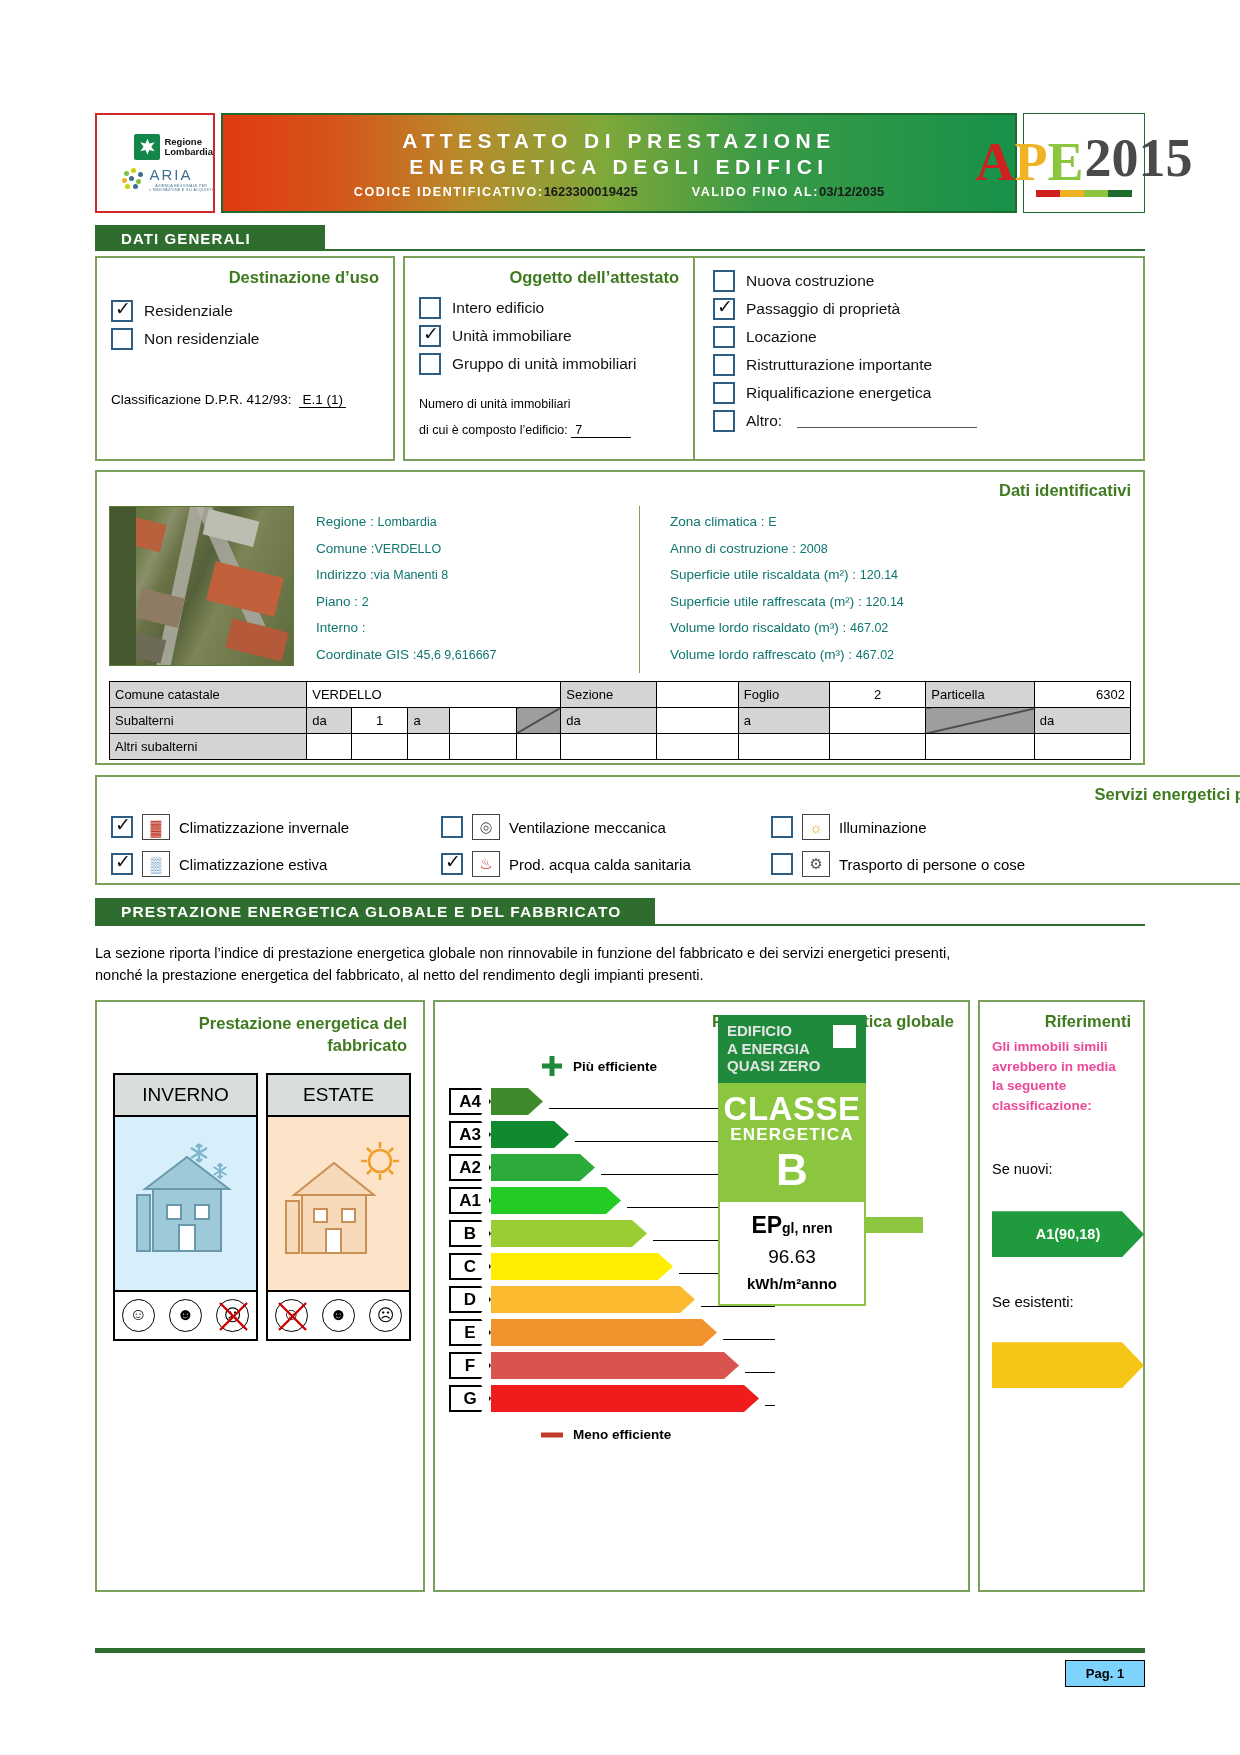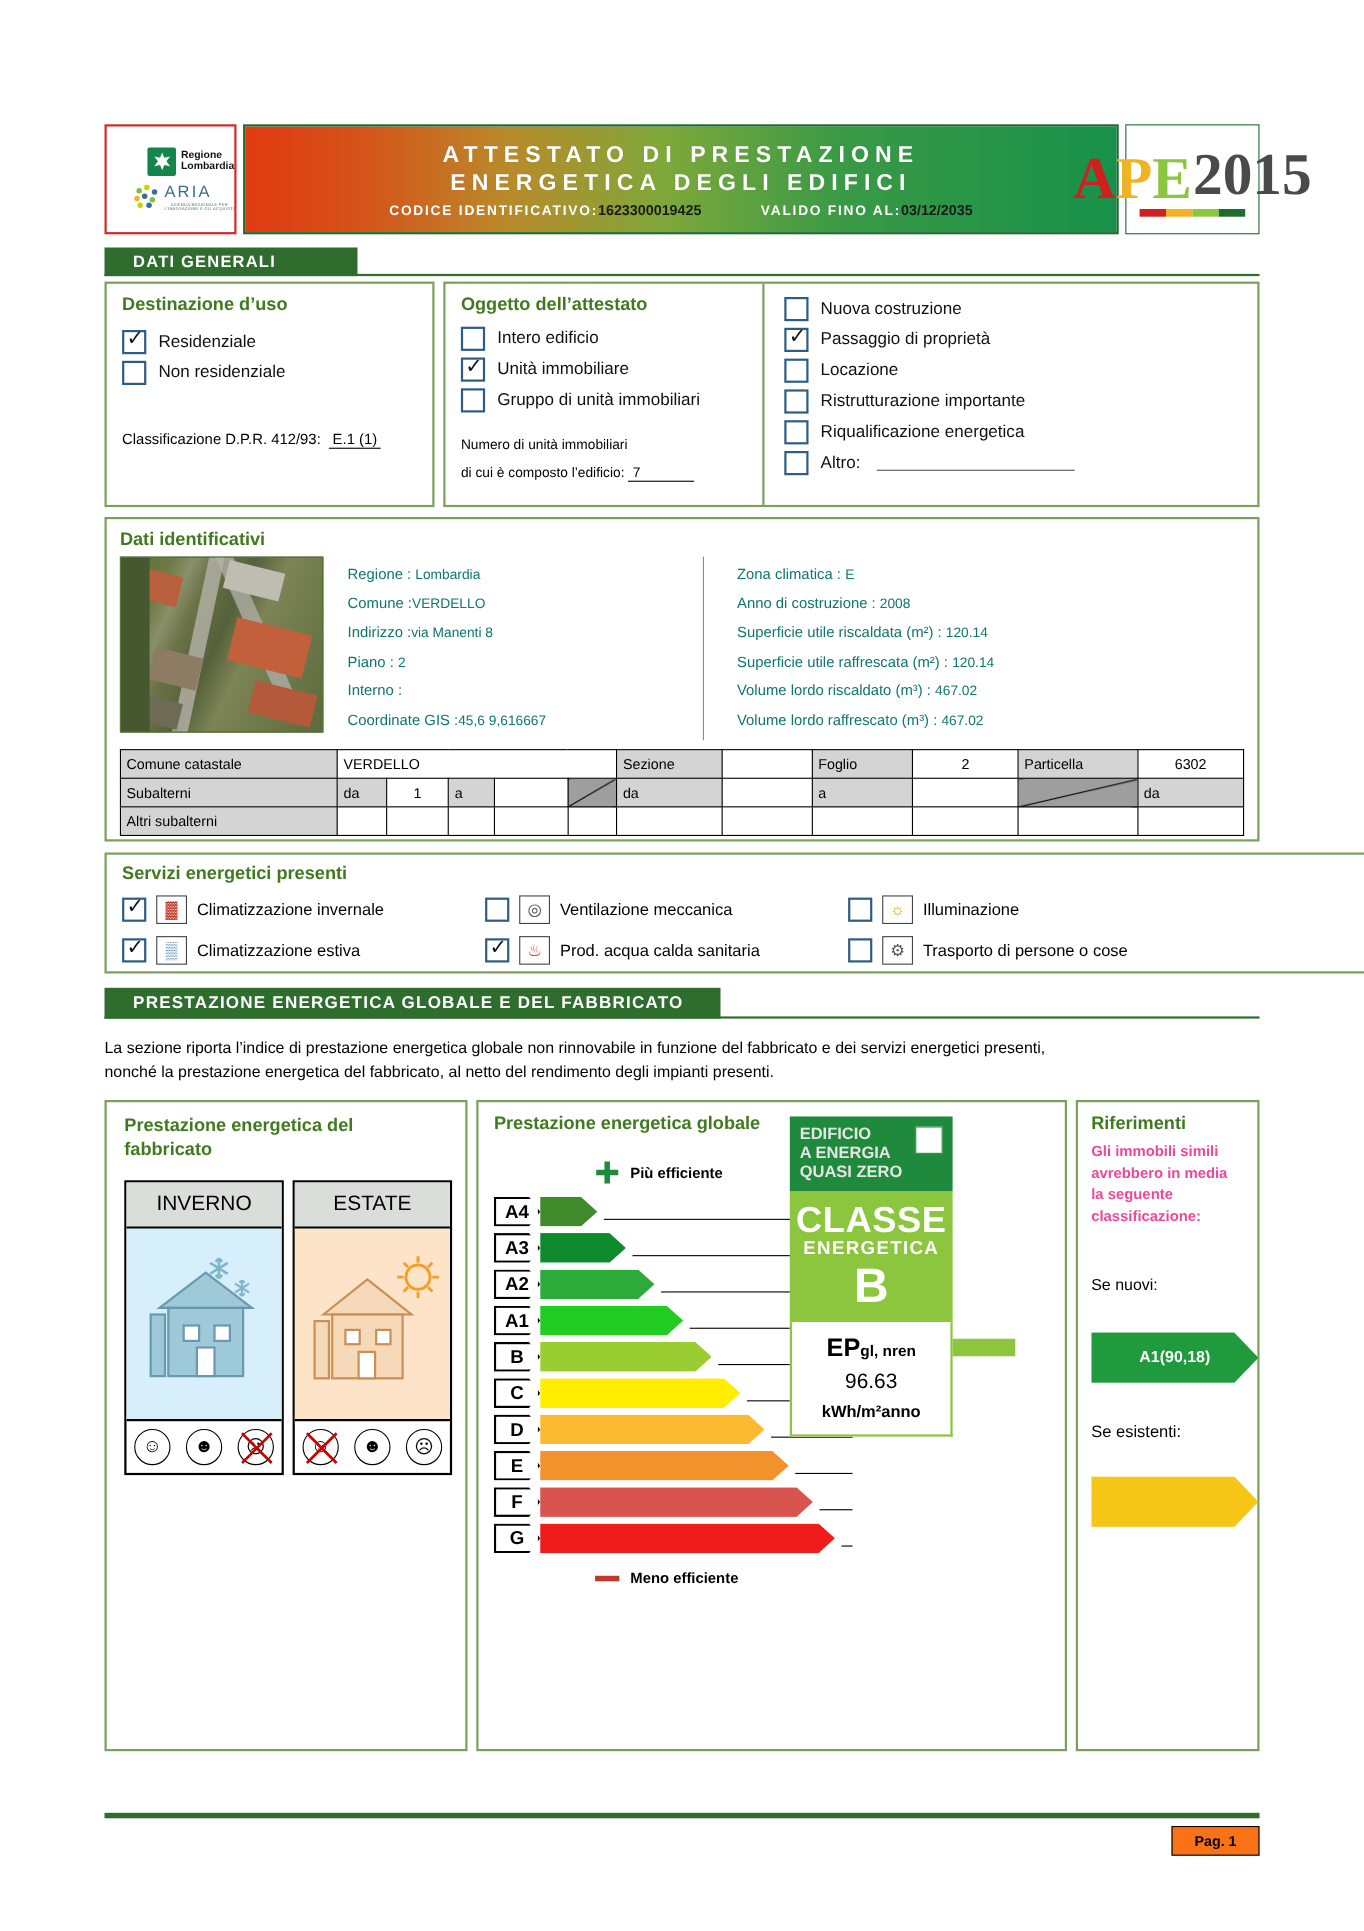--- a/index.html
+++ b/index.html
@@ -61,21 +61,21 @@
   .banner {
     position:absolute; background:#2f6d2f; color:#fff; font-weight:bold;
     letter-spacing:1.1px; display:flex; align-items:center; padding-left:26px;
   }
   .banner.b1 { left:95px; top:225px; width:230px; height:26px; font-size:15px; }
   .banner.b2 { left:95px; top:898px; width:560px; height:28px; font-size:15.5px; }
   .rule { position:absolute; left:95px; height:3px; background:#2f6d2f; }
 
   
   .panel { position:absolute; border:2px solid #7aa05a; background:#fff; }
-  .panel-title { color:#3f7a1f; font-weight:bold; font-size:16.5px; }
+  .panel-title { color:#3f7a1f; font-weight:bold; font-size:16.5px;text-align:right; }
 
   
   .cbrow { display:flex; align-items:center; gap:11px; margin-bottom:6px; }
   .cb {
     width:22px; height:22px; border:2.6px solid #2e5d84; background:#fff;
     position:relative; flex:0 0 auto;
   }
   .cb.on::after {
     content:"✓"; position:absolute; left:2px; top:-5px;
     font-size:19px; color:#111; font-family:"DejaVu Sans", sans-serif;
@@ -137,21 +137,21 @@
   .house-body { height:175px; position:relative; border-bottom:2px solid #000; }
   .faces { display:flex; }
   .face { flex:1; height:47px; display:flex; align-items:center; justify-content:center; position:relative; }
   .face + .face { border-left:0; }
   .circle { width:33px; height:33px; border:1.6px solid #000; border-radius:50%;
             position:relative; display:flex; align-items:center; justify-content:center; font-size:17px; }
   .xmark { position:absolute; left:-1px; top:-1px; width:35px; height:35px; }
 
   .footer-rule { position:absolute; left:95px; top:1648px; width:1050px; height:5px; background:#2f6d2f; }
   .pagebox { position:absolute; right:95px; top:1660px; width:80px; height:27px; border:1px solid #000;
-             background:#f97316; display:flex; align-items:center; justify-content:center;
+             background:#7dd3fc; display:flex; align-items:center; justify-content:center;
              font-size:13px; font-weight:bold; }
 </style>
 </head>
 <body>
 
 <div class="page">
 
   <div class="header">
 
     <div class="logo-box">
@@ -362,21 +362,21 @@
       <table class="cad">
         <tbody>
             <tr>
           <td class="gray" style="width:160px">Comune catastale</td>
           <td colspan="5">VERDELLO</td>
           <td class="gray" style="width:78px">Sezione</td>
           <td style="width:66px"></td>
           <td class="gray" style="width:74px">Foglio</td>
           <td style="width:78px;text-align:center">2</td>
           <td class="gray" style="width:88px">Particella</td>
-          <td style="width:78px;text-align:center">6302</td>
+          <td style="width:78px;text-align:right">6302</td>
         </tr>
         <tr>
           <td class="gray">Subalterni</td>
           <td class="gray" style="width:36px">da</td>
           <td style="width:46px;text-align:center">1</td>
           <td class="gray" style="width:34px">a</td>
           <td style="width:54px"></td>
           <td class="diag" style="width:36px"></td>
           <td class="gray">da</td>
           <td></td>

